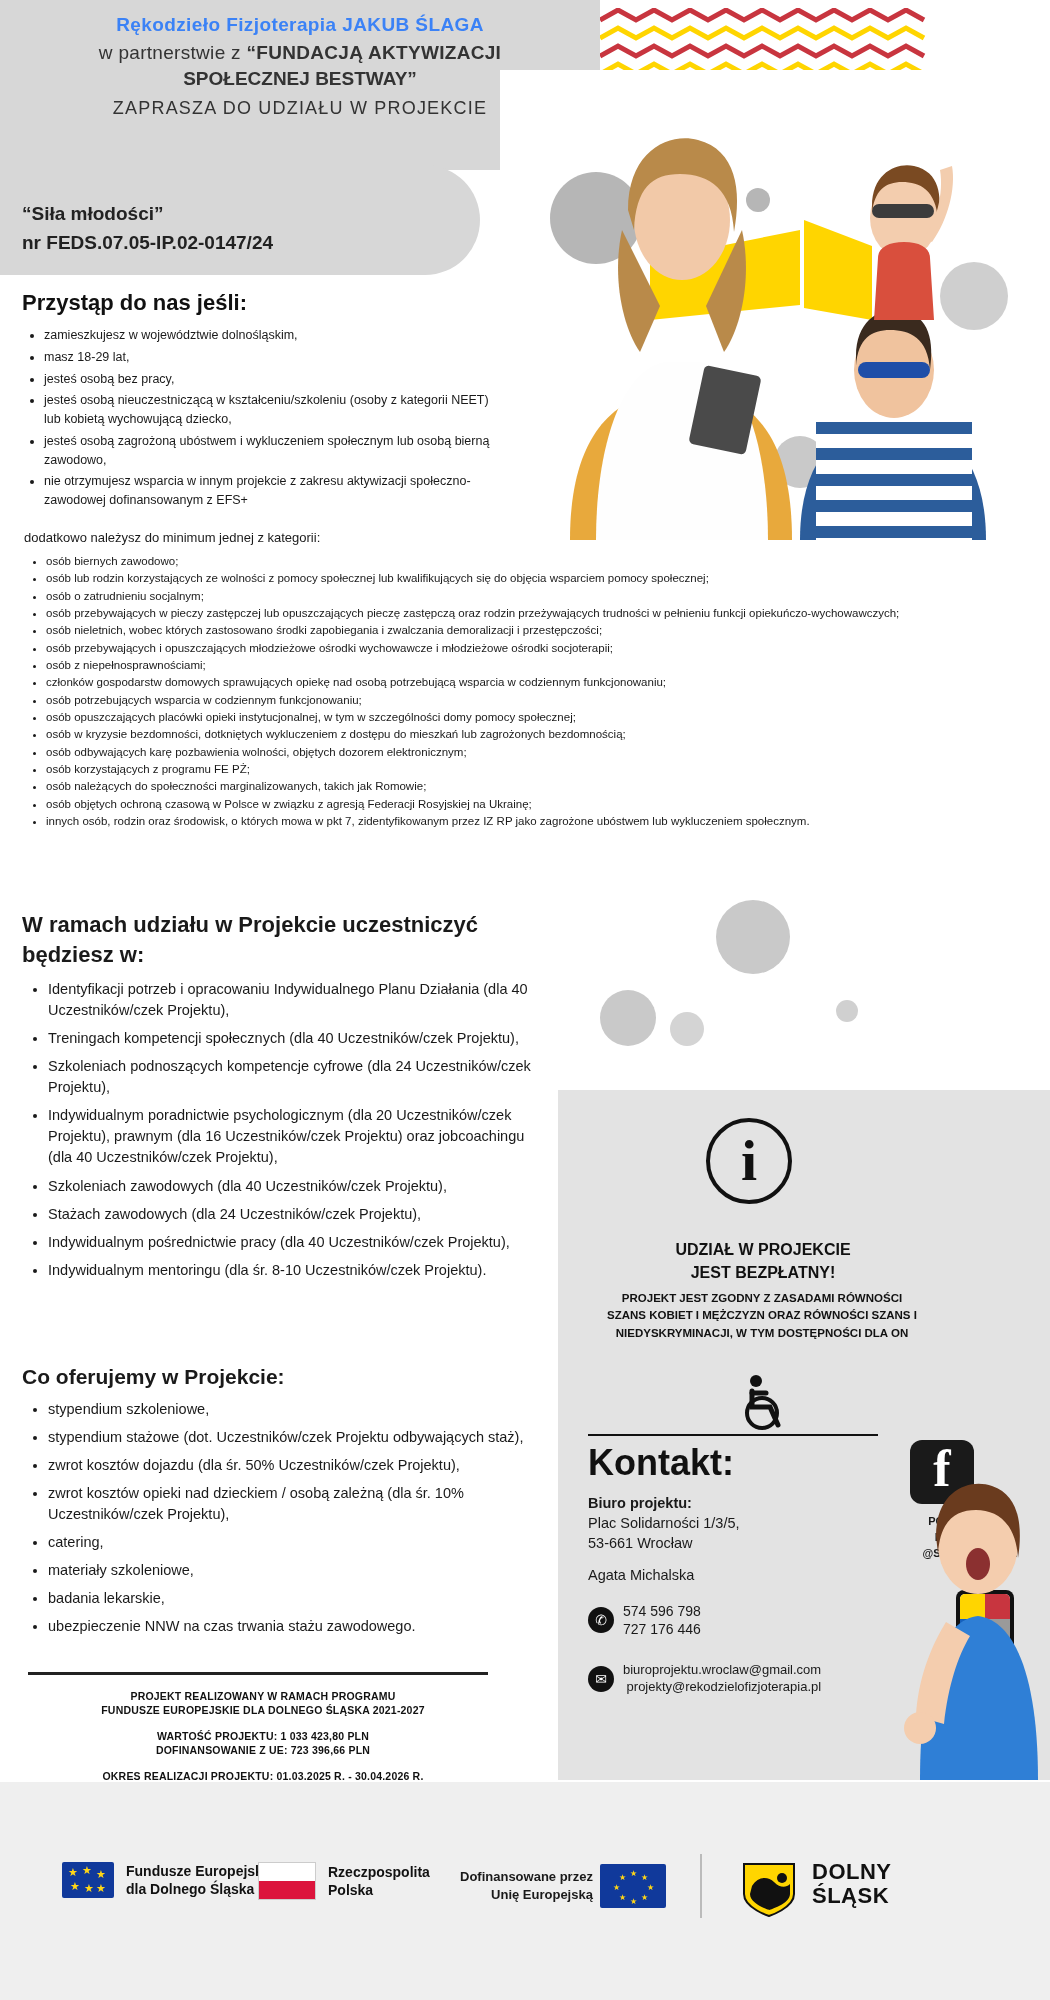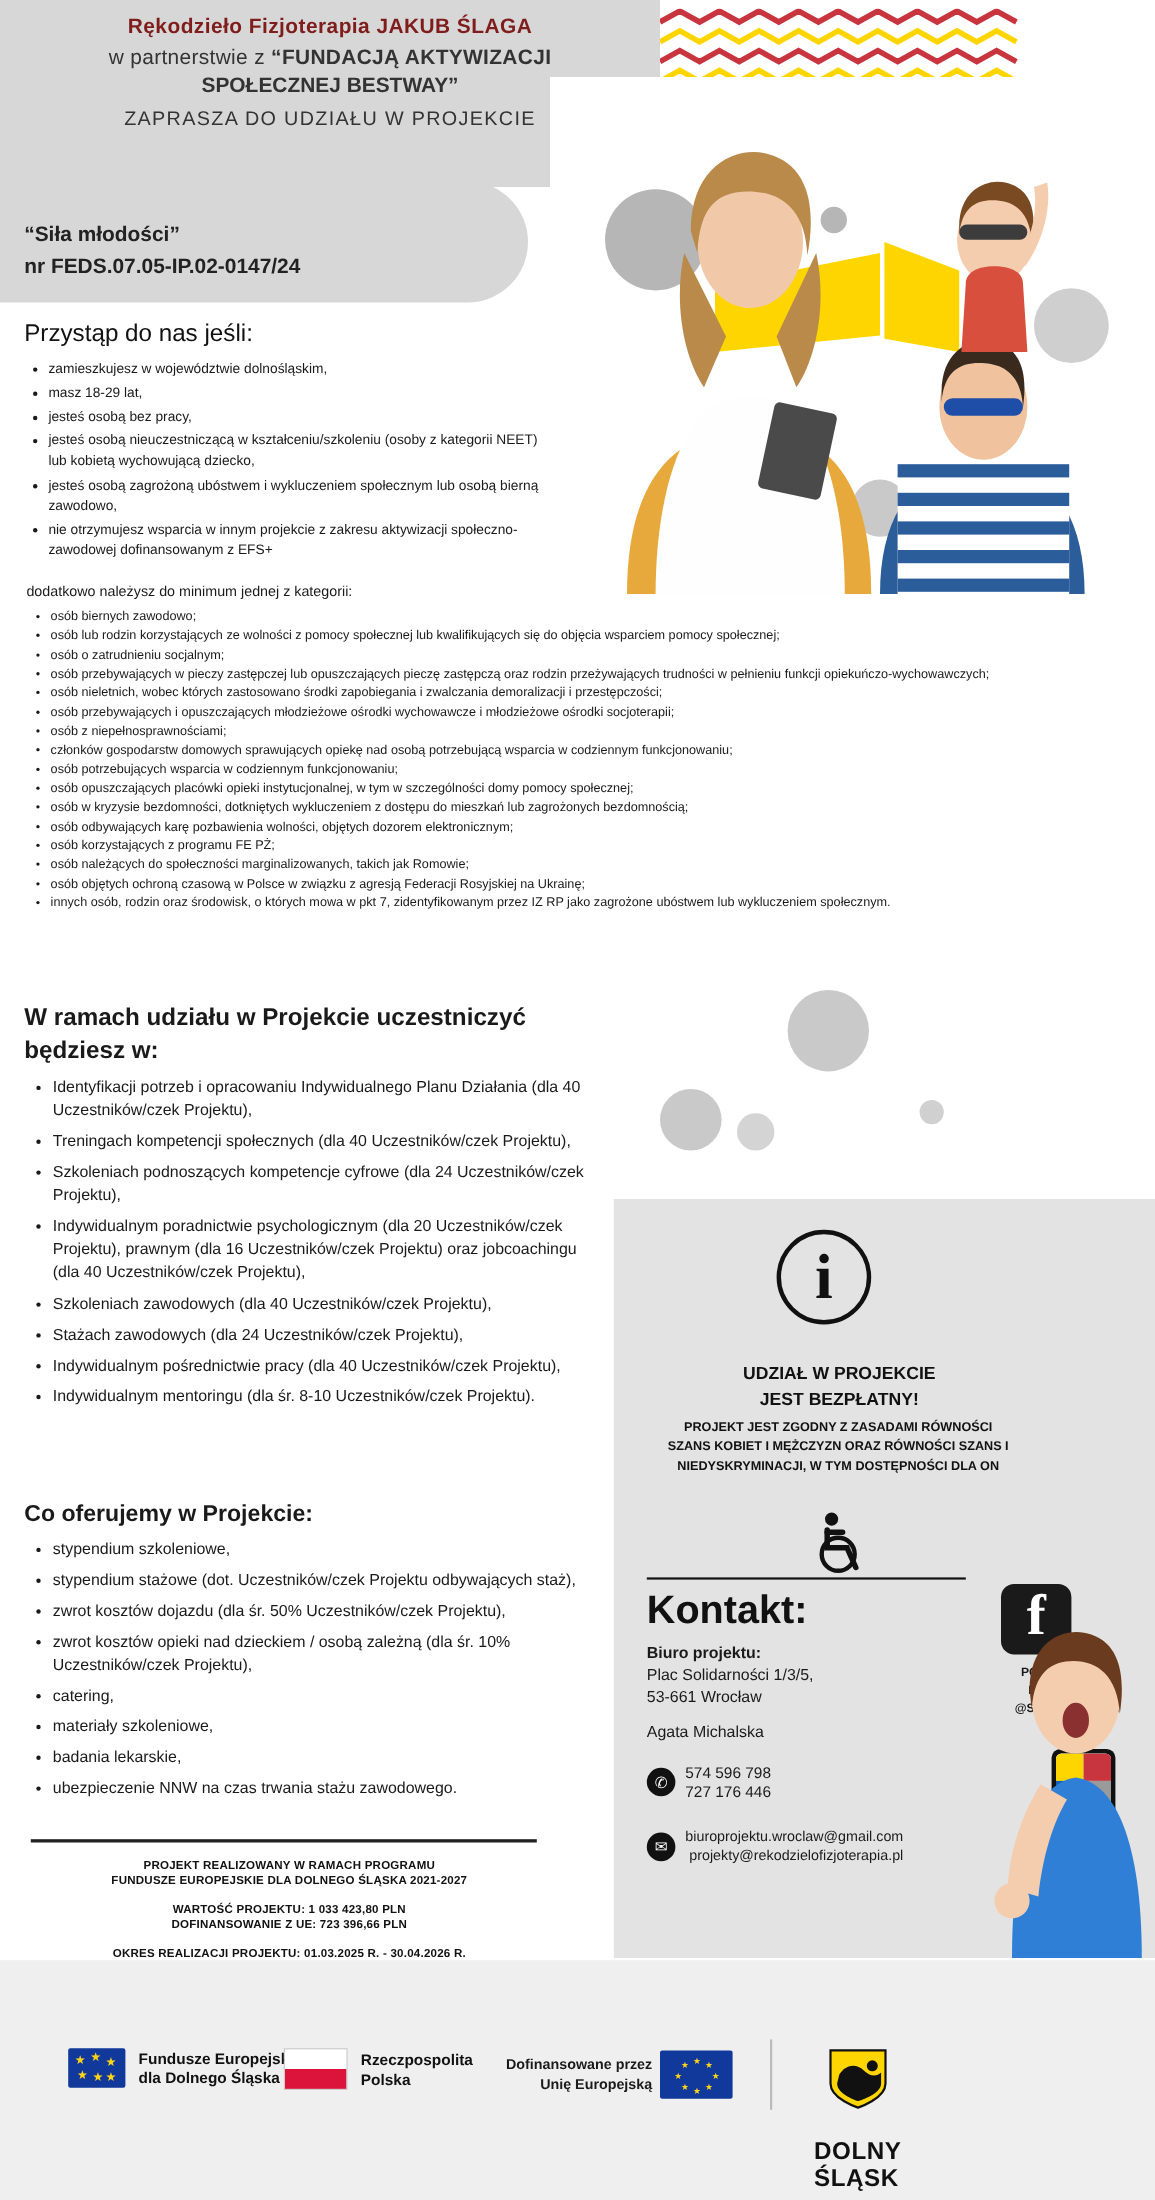--- a/index.html
+++ b/index.html
@@ -24,33 +24,33 @@
     position:absolute; left:-60px; top:165px; width:540px; height:110px;
     background:#d7d7d7; border-radius:0 60px 60px 0;
   }
   .dot { position:absolute; border-radius:50%; }
 
   
   .hdr {
     position:absolute; left:0; top:14px; width:600px;
     text-align:center; z-index:5;
   }
-  .hdr .l1 { font-size:19px; font-weight:bold; color:#7f1d1d; letter-spacing:.4px; }
+  .hdr .l1 { font-size:19px; font-weight:bold; color:#3b82f6; letter-spacing:.4px; }
   .hdr .l2 { font-size:19px; color:#333; margin-top:6px; letter-spacing:.3px;}
   .hdr .l2 b { font-weight:bold; }
   .hdr .l3 { font-size:19px; font-weight:bold; color:#333; margin-top:4px; }
   .hdr .l4 { font-size:18px; color:#333; margin-top:8px; letter-spacing:1.2px; }
 
   .proj-title {
     position:absolute; left:22px; top:200px; width:430px; z-index:6;
     font-size:19px; font-weight:bold; color:#222; line-height:1.5;
   }
 
   
-  .h2 { font-size:22px; font-weight:normal; color:#111; }
+  .h2 { font-size:22px; font-weight:bold; color:#111; }
   .sec-przystap { position:absolute; left:22px; top:290px; width:470px; z-index:6;}
   ul.b { margin:10px 0 0 0; padding-left:22px; }
   ul.b li { font-size:12.5px; line-height:1.5; margin-bottom:3px; }
 
   .sec-dodatkowo { position:absolute; left:24px; top:530px; width:985px; }
   .sec-dodatkowo .lead { font-size:13px; font-weight:normal; margin-bottom:8px; }
   .sec-dodatkowo ul { margin:0; padding-left:22px; }
   .sec-dodatkowo li { font-size:11.5px; line-height:1.42; margin-bottom:1px; }
 
   .sec-ramach { position:absolute; left:22px; top:890px; width:520px;margin-top:20px; }
@@ -145,21 +145,21 @@
     width:52px; height:36px; background:#10399b; position:relative; border-radius:2px;
   }
   .flag-blue .star { position:absolute; color:#ffd617; font-size:11px; }
   .logo-txt { font-size:14px; font-weight:bold; line-height:1.3; color:#111;}
   .pl-flag { width:58px; height:38px; border:1px solid #ccc; background:linear-gradient(#fff 50%, #dc143c 50%); }
   .rp { position:absolute; left:258px; top:80px; display:flex; align-items:center; gap:12px;}
   .dofin { position:absolute; left:460px; top:86px; text-align:right; font-size:13px; font-weight:bold; line-height:1.35;}
   .eu-flag { position:absolute; left:600px; top:82px; width:66px; height:44px; background:#10399b; border-radius:2px; }
   .eu-flag .star { position:absolute; color:#ffd617; font-size:8px; }
   .vline { position:absolute; left:700px; top:72px; width:2px; height:64px; background:#bbb; }
-  .ds { position:absolute; left:740px; top:78px; display:flex; align-items:center; gap:26px;flex-direction:column; }
+  .ds { position:absolute; left:740px; top:78px; display:flex; gap:14px; }
   .ds-txt { font-size:22px; font-weight:bold; line-height:1.1; color:#111; letter-spacing:.5px;}
 
   
   .ph { position:absolute; overflow:hidden; }
 </style>
 </head>
 <body>
 
 <div class="page">
 

